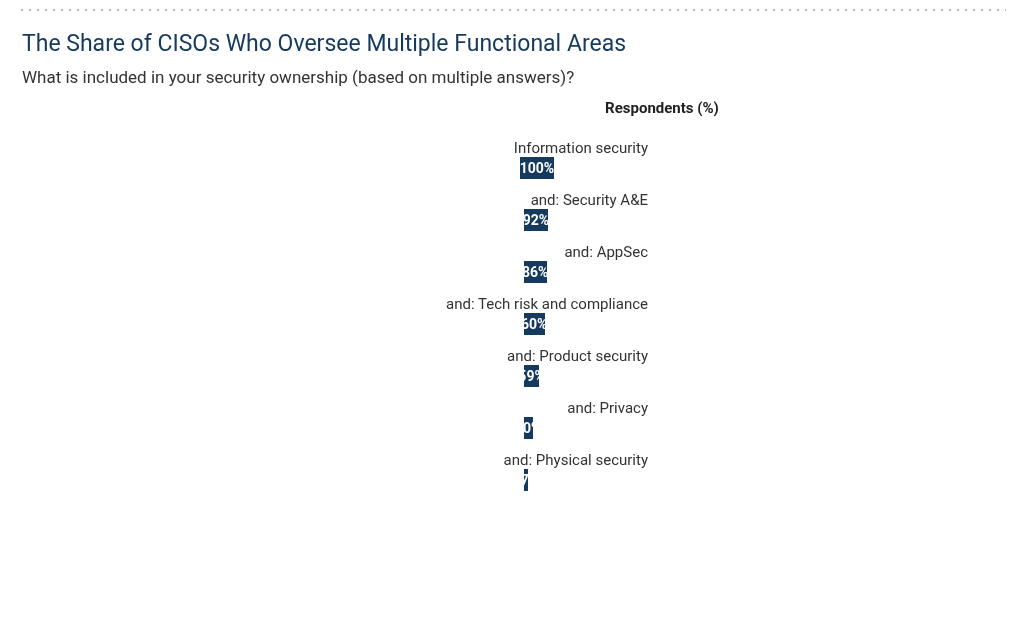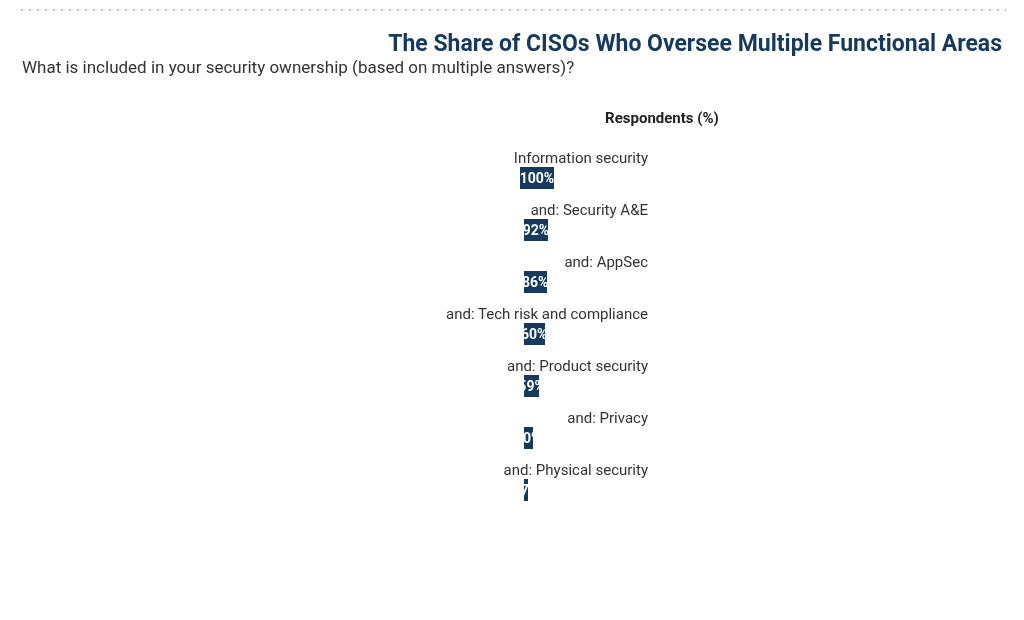--- a/index.html
+++ b/index.html
@@ -16,29 +16,29 @@
       background-image: radial-gradient(circle, #bbb 1.5px, transparent 1.5px);
       background-size: 8px 8px;
       background-position: 0 center;
       margin: 8px 18px 0 18px;
     }
     .content {
       padding: 18px 22px 0 22px;
     }
     .title {
       font-size: 23px;
-      font-weight: 700;
+      font-weight: 400;
       color: #16395e;
-      text-align: right;
+      margin-bottom: 10px;
     }
     .subtitle {
       font-size: 17px;
       font-weight: 400;
       color: #333;
-      margin-bottom: 32px;
+      margin-bottom: 12px;
     }
     .chart-area {
       margin-left: 60px;
       margin-right: 10px;
     }
     .axis-label {
       text-align: center;
       font-weight: 700;
       color: #222;
       font-size: 15px;

